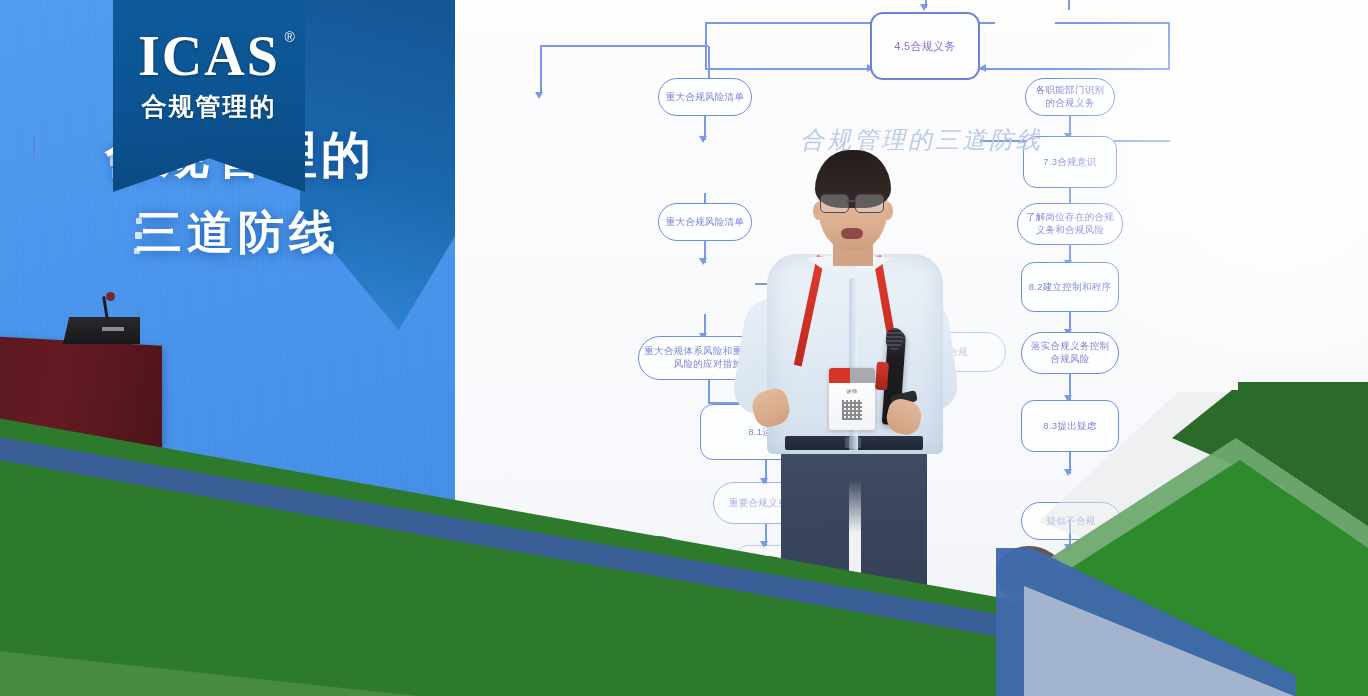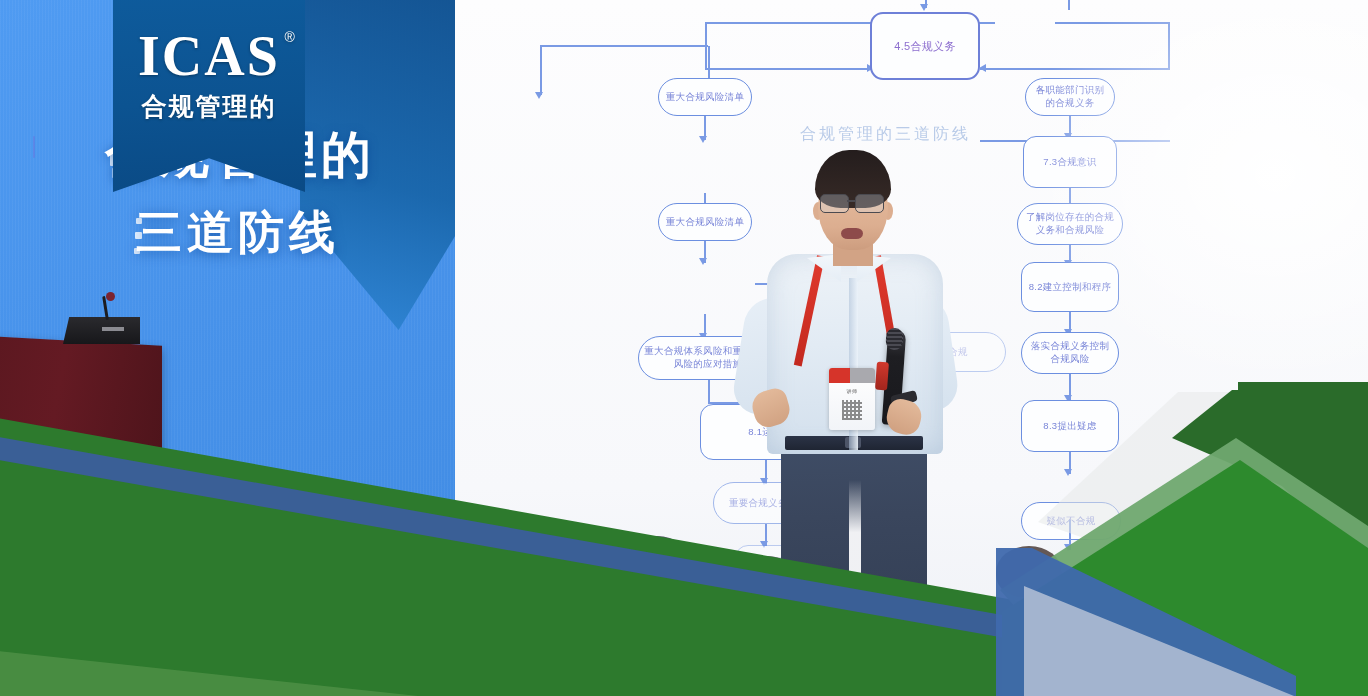--- a/index.html
+++ b/index.html
@@ -130,22 +130,23 @@
     border-top:4.5px solid transparent;border-bottom:4.5px solid transparent;
     border-right:7px solid #7a9ae4;border-left:0;
   }
   .fc-arrow.right{
     border-top:4.5px solid transparent;border-bottom:4.5px solid transparent;
     border-left:7px solid #7a9ae4;border-right:0;
   }
 
   .slide-caption{
     position:absolute;left:800px;top:125px;
-    color:#b9cbe8;font-size:16px;letter-spacing:3px;font-weight:400;
+    color:#b9cbe8;font-size:24px;letter-spacing:3px;font-weight:400;
     white-space:nowrap;
+    font-style:italic;
   }
 
   
   .speaker{position:absolute;left:745px;top:150px;width:250px;height:470px;}
   .sp-hair{
     position:absolute;left:70px;top:0px;width:76px;height:58px;
     background:linear-gradient(180deg,#241d1d 0%,#372a26 100%);
     border-radius:40px 40px 30px 30px/46px 46px 22px 22px;
   }
   .sp-head{

